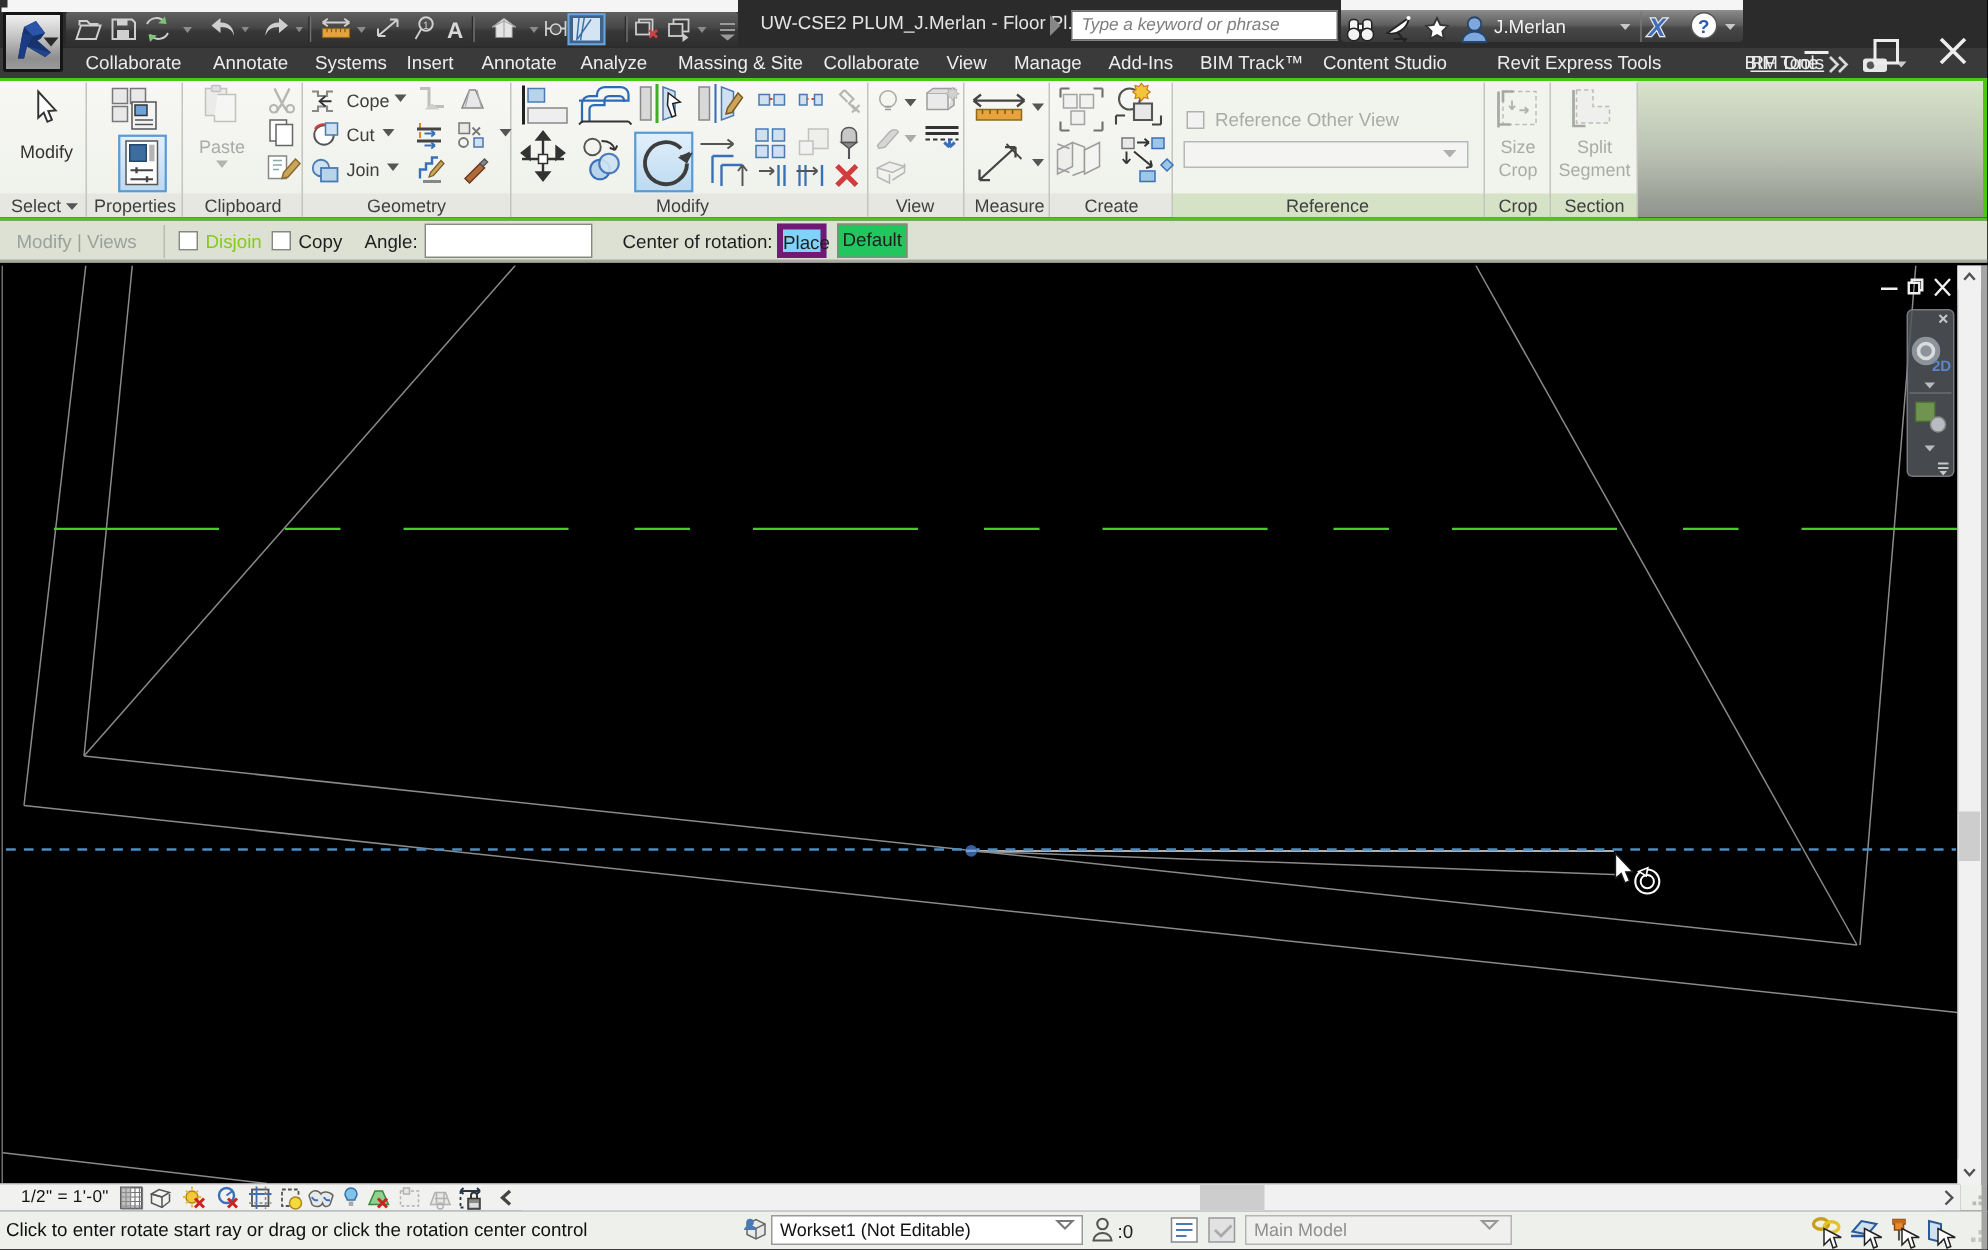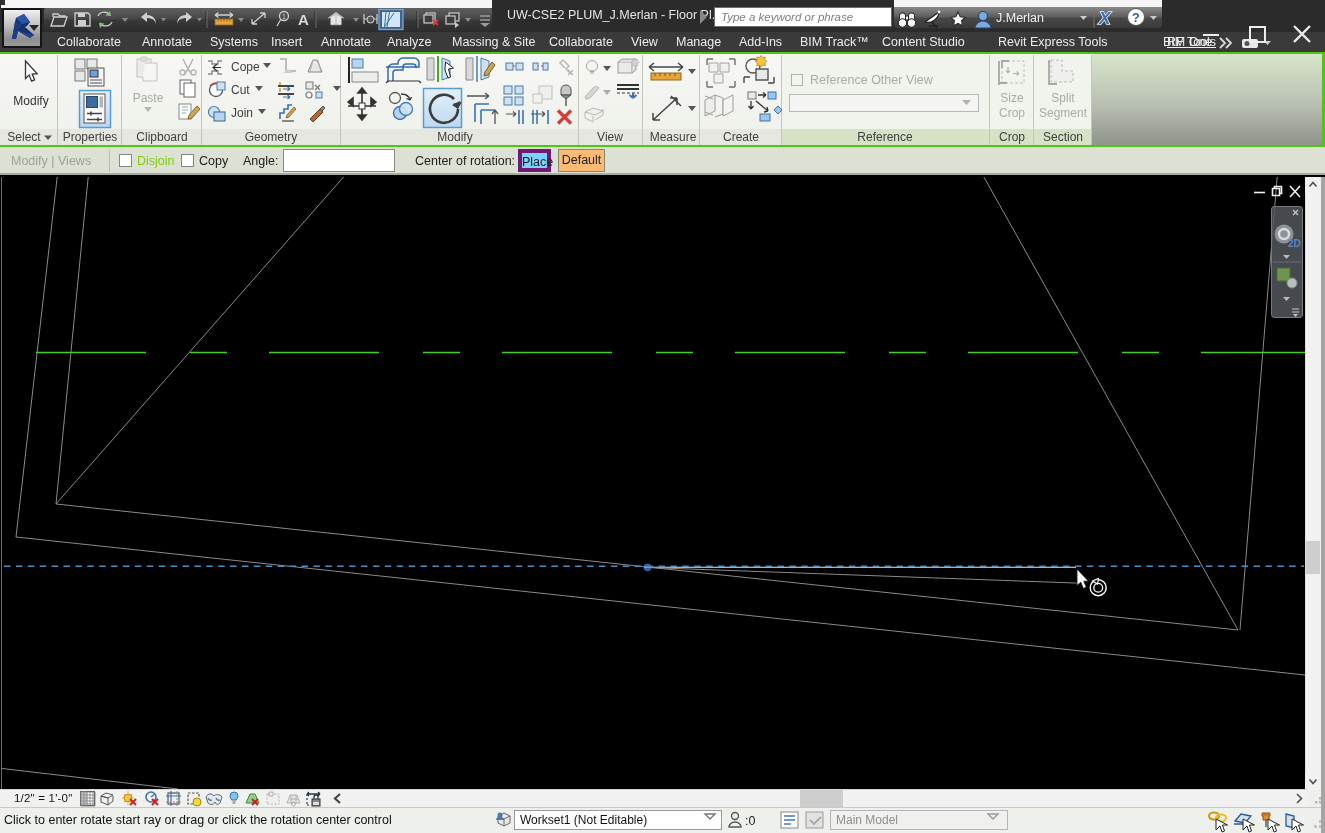--- a/index.html
+++ b/index.html
@@ -480,21 +480,21 @@
 <div class="abs" style="left:11px;top:154px;font-size:12.5px;color:#9ba29a;">Modify | Views</div>
 <div class="abs" style="left:109px;top:150px;width:1px;height:22px;background:#b7bcae;"></div>
 <div class="abs" style="left:119px;top:154px;width:13px;height:13px;background:#fff;border:1px solid #858a80;"></div>
 <div class="abs" style="left:137px;top:154px;font-size:12.5px;color:#84cc16;">Disjoin</div>
 <div class="abs" style="left:181px;top:154px;width:13px;height:13px;background:#fff;border:1px solid #858a80;"></div>
 <div class="abs" style="left:199px;top:154px;font-size:12.5px;color:#1e1e1e;">Copy</div>
 <div class="abs" style="left:243px;top:154px;font-size:12.5px;color:#1e1e1e;">Angle:</div>
 <div class="abs" style="left:283px;top:149px;width:112px;height:23px;background:#fff;border:1px solid #858a80;"></div>
 <div class="abs" style="left:415px;top:154px;font-size:12.5px;color:#1e1e1e;">Center of rotation:</div>
 <div class="abs" style="left:518px;top:149px;width:33px;height:23px;background:#7dd3fc;border:4px solid #701a75;text-align:left;font-size:12.5px;line-height:18px;color:#1e1e1e;">Place</div>
-<div class="abs" style="left:558px;top:149px;width:47px;height:23px;background:#fdba74;border:1px solid #858a80;text-align:center;font-size:12.5px;line-height:20px;color:#1e1e1e;">Default</div>
+<div class="abs" style="left:558px;top:149px;width:47px;height:23px;background:#22c55e;border:1px solid #858a80;text-align:center;font-size:12.5px;line-height:20px;color:#1e1e1e;">Default</div>
 
 <div class="abs" id="canvas"></div>
 <svg class="abs" style="left:0;top:177px;" width="1305" height="612" viewBox="0 0 1305 612">
 <rect x="0" y="0" width="1305" height="612" fill="#000"></rect>
 <line x1="1.5" y1="0" x2="1.5" y2="612" stroke="#6f6f6f" stroke-width="1"></line>
 <g stroke="#8a8a8a" stroke-width="1" fill="none">
 <path d="M57.2 0 L16 360"></path>
 <path d="M88.2 0 L56 327"></path>
 <path d="M343.5 0 L56 327"></path>
 <path d="M56 327 L1238 453"></path>

